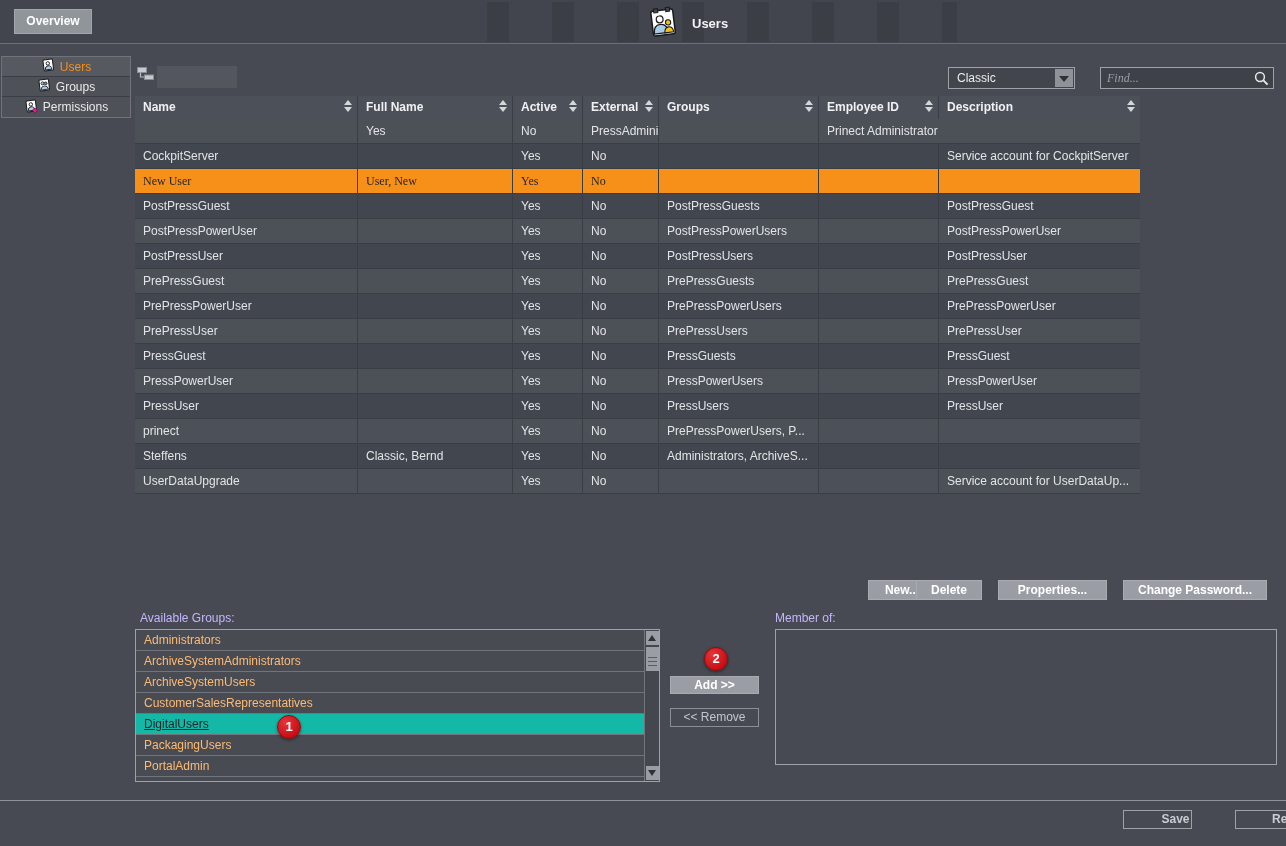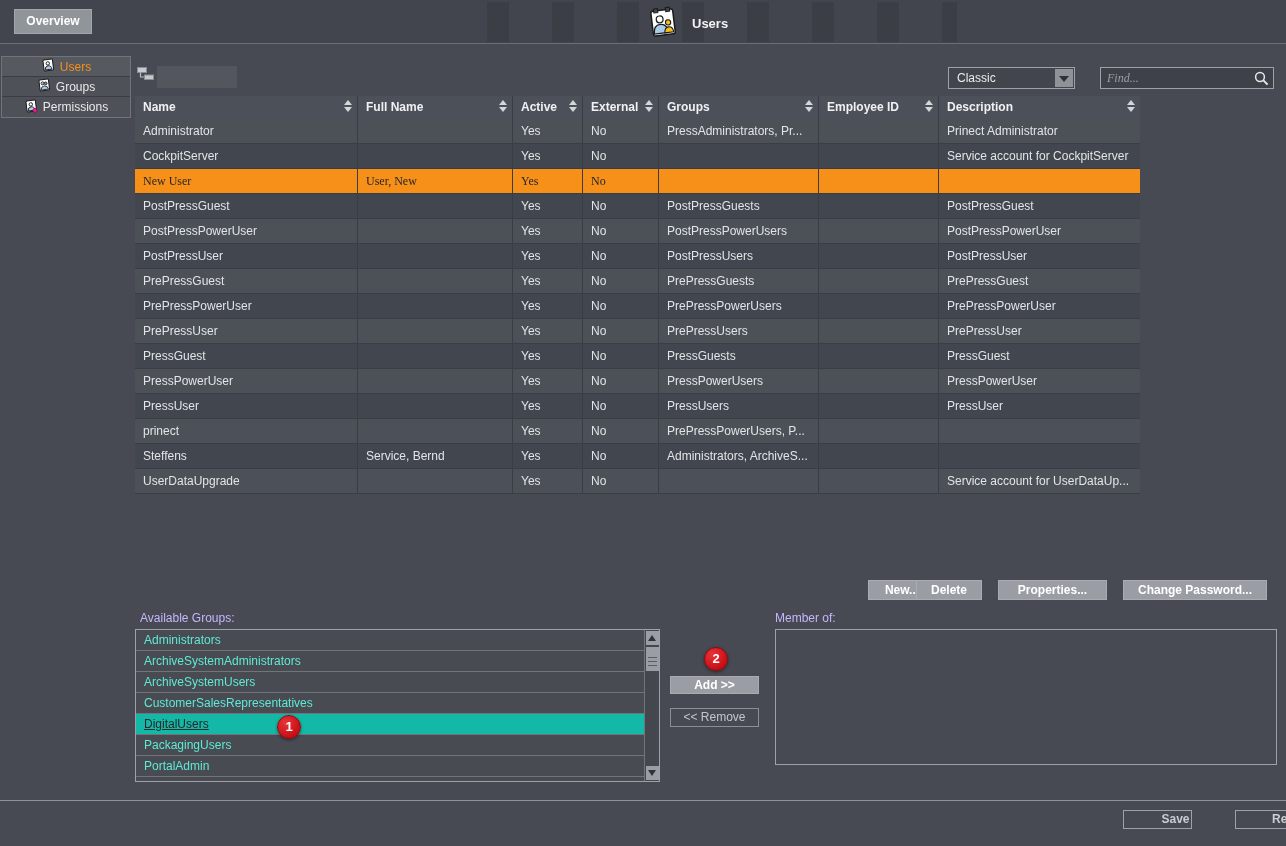--- a/index.html
+++ b/index.html
@@ -75,21 +75,21 @@
   #btn-delete { left:916px;  top:580px; width:66px;  height:20px; line-height:18px; }
   #btn-props  { left:998px;  top:580px; width:109px; height:20px; line-height:18px; }
   #btn-chpwd  { left:1123px; top:580px; width:144px; height:20px; line-height:18px; }
   
   .panel-label { position:absolute; font-weight:normal; color:#c4b5fd; }
   #lbl-available { left:140px; top:611px; }
   #lbl-memberof  { left:775px; top:611px; }
   .group-list { position:absolute; left:135px; top:629px; width:525px; height:153px;
     border:1px solid #9EA1A6; background:#484B52; overflow:hidden; }
   .group-rows { position:absolute; left:0; top:0; right:15px; }
-  .grow { height:21px; line-height:20px; padding-left:8px; color:#5eead4;
+  .grow { height:21px; line-height:20px; padding-left:8px; color:#fdba74;
     border-bottom:1px solid #71747A; white-space:nowrap; overflow:hidden; cursor:default; }
   .grow.selected { background:#14b8a6; color:#26262A;text-decoration:underline; }
   .vscroll { position:absolute; right:0; top:0; bottom:0; width:15px;
     background:#44474E; border-left:1px solid #71747A; }
   .sbtn { position:absolute; left:1px; width:13px; height:14px; background:#9A9EA4; cursor:default; }
   .sbtn.up { top:1px; } .sbtn.down { bottom:1px; }
   .sbtn .t-up { width:0; height:0; border-left:4px solid transparent; border-right:4px solid transparent;
     border-bottom:6px solid #2F3237; position:absolute; left:2px; top:4px; }
   .sbtn .t-dn { width:0; height:0; border-left:4px solid transparent; border-right:4px solid transparent;
     border-top:6px solid #2F3237; position:absolute; left:2px; top:4px; }
@@ -233,21 +233,20 @@
           <div class="up"></div>
           <div class="dn"></div>
         </span></div>
       <div class="th"><span>Description</span><span class="sort">
           <div class="up"></div>
           <div class="dn"></div>
         </span></div>
     </div>
   <div class="tbl-body">
       <div class="row">
-        <div class="cell">Administrator</div>
         <div class="cell"></div>
         <div class="cell">Yes</div>
         <div class="cell">No</div>
         <div class="cell">PressAdministrators, Pr...</div>
         <div class="cell"></div>
         <div class="cell">Prinect Administrator</div>
       </div>
       <div class="row">
         <div class="cell">CockpitServer</div>
         <div class="cell"></div>
@@ -351,21 +350,21 @@
         <div class="cell">prinect</div>
         <div class="cell"></div>
         <div class="cell">Yes</div>
         <div class="cell">No</div>
         <div class="cell">PrePressPowerUsers, P...</div>
         <div class="cell"></div>
         <div class="cell"></div>
       </div>
       <div class="row">
         <div class="cell">Steffens</div>
-        <div class="cell">Service, Bernd</div>
+        <div class="cell">Classic, Bernd</div>
         <div class="cell">Yes</div>
         <div class="cell">No</div>
         <div class="cell">Administrators, ArchiveS...</div>
         <div class="cell"></div>
         <div class="cell"></div>
       </div>
       <div class="row">
         <div class="cell">UserDataUpgrade</div>
         <div class="cell"></div>
         <div class="cell">Yes</div>

